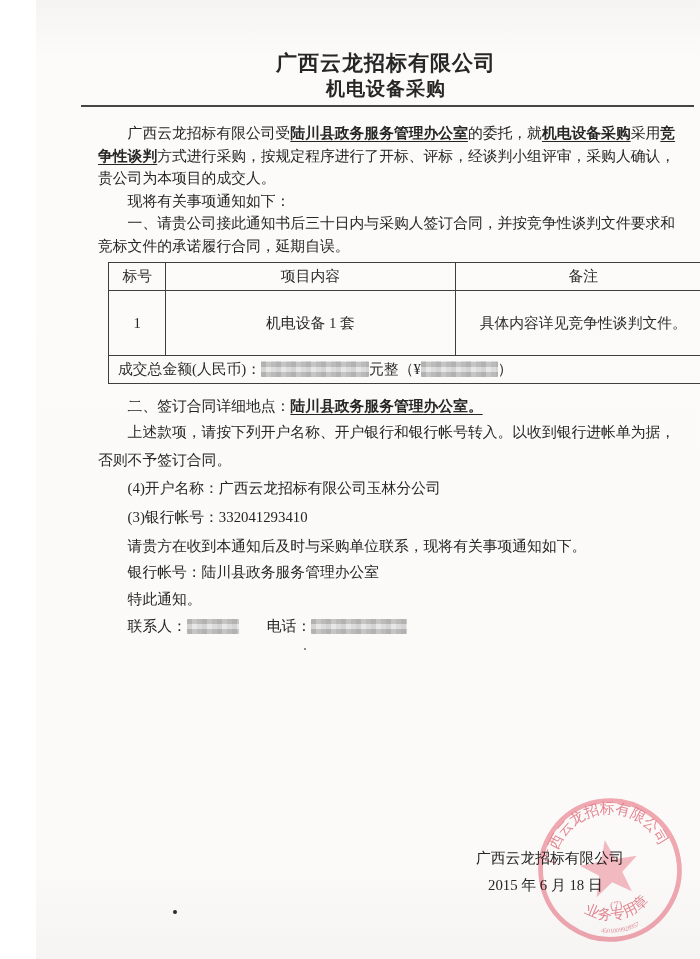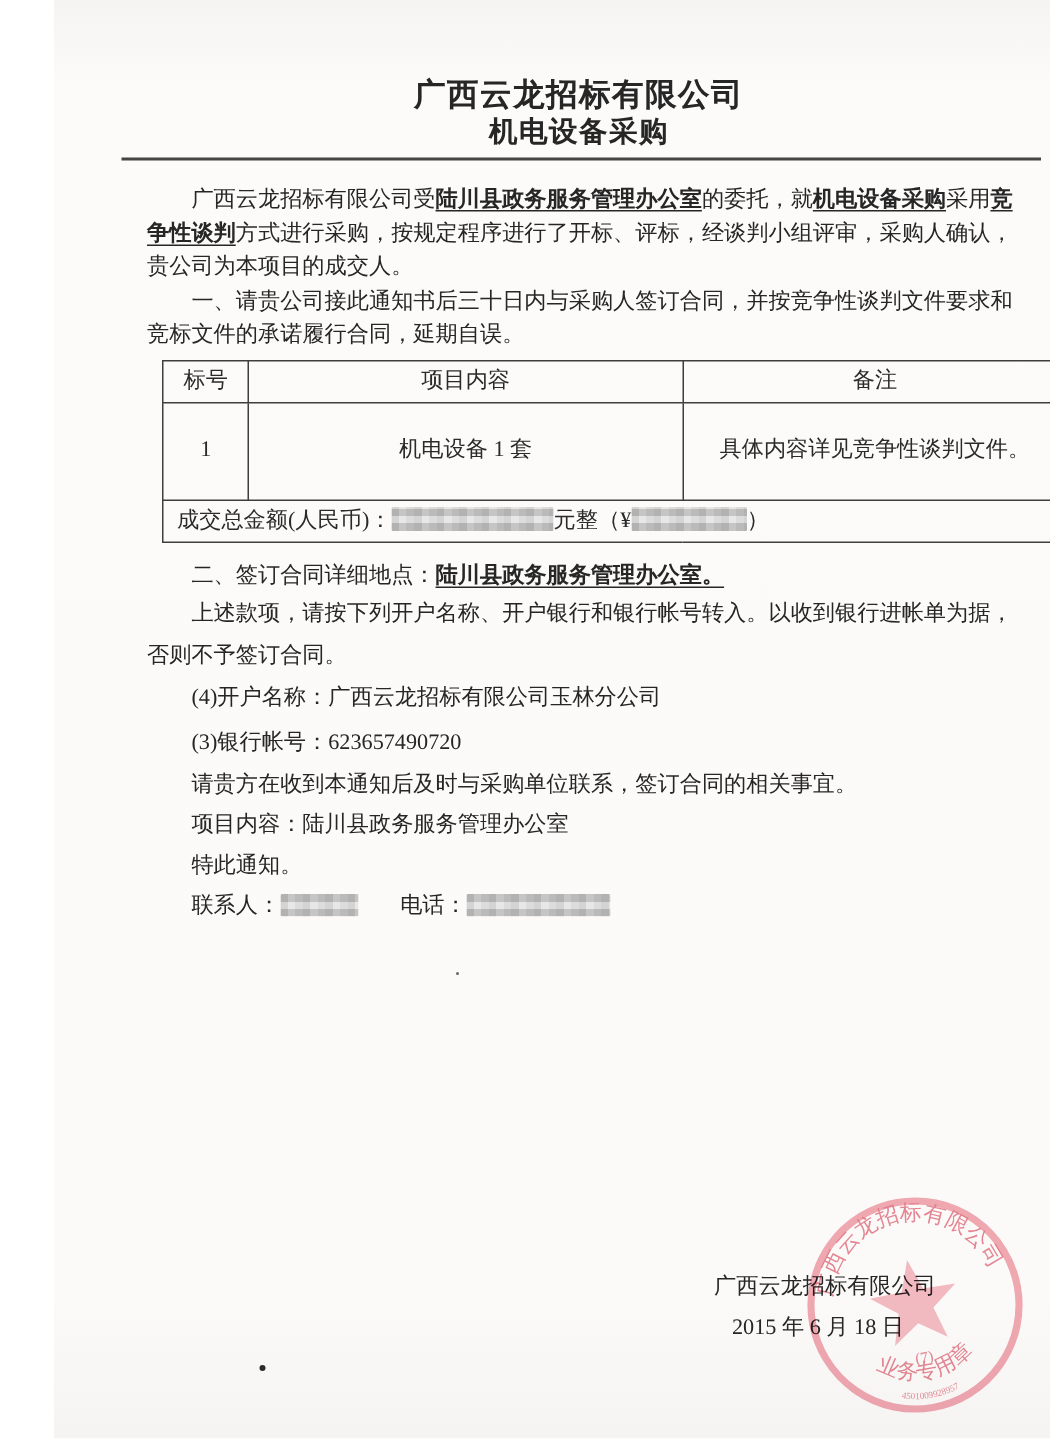--- a/index.html
+++ b/index.html
@@ -56,20 +56,21 @@
 <div class="paper">
 
   <div class="t1">广西云龙招标有限公司</div>
   <div class="t2">机电设备采购</div>
   <div class="rule"></div>
 
   <div class="content">
 
     <p class="indent"><span>广西云龙招标有限公司受</span><span class="bu">陆川县政务服务管理办公室</span><span>的委托，就</span><span class="bu">机电设备采购</span><span>采用</span><span class="bu">竞争性谈判</span><span>方式进行采购，按规定程序进行了开标、评标，经谈判小组评审，采购人确认，贵公司为本项目的成交人。</span></p>
 
+    <p class="indent">现将有关事项通知如下：</p>
 
     <p class="indent">一、请贵公司接此通知书后三十日内与采购人签订合同，并按竞争性谈判文件要求和竞标文件的承诺履行合同，延期自误。</p>
 
     <table class="notice">
       <tbody>
           <tr class="hrow">
         <td class="c1">标号</td>
         <td class="c2">项目内容</td>
         <td class="c3">备注</td>
       </tr>
@@ -85,24 +86,24 @@
       </tr>
     </tbody>
       </table>
 
     <p class="indent p-item2"><span>二、签订合同详细地点：</span><span class="bu">陆川县政务服务管理办公室。</span></p>
 
 
     <p class="indent p-pay">上述款项，请按下列开户名称、开户银行和银行帐号转入。以收到银行进帐单为据，否则不予签订合同。</p>
 
     <p class="indent p-acct">(4)开户名称：广西云龙招标有限公司玉林分公司</p>
-    <p class="indent p-acct">(3)银行帐号：623657490720</p>
+    <p class="indent p-acct">(3)银行帐号：332041293410</p>
 
-    <p class="indent p-note">请贵方在收到本通知后及时与采购单位联系，签订合同的相关事宜。</p>
-    <p class="indent p-purchaser">项目内容：陆川县政务服务管理办公室</p>
+    <p class="indent p-note">请贵方在收到本通知后及时与采购单位联系，现将有关事项通知如下。</p>
+    <p class="indent p-purchaser">银行帐号：陆川县政务服务管理办公室</p>
 
     <p class="indent p-close">特此通知。</p>
 
     <p class="indent p-contact"><span>联系人：</span><span class="px" style="width:52px;height:15px;"></span><span class="phone-gap">电话：</span><span class="px" style="width:96px;height:15px;"></span></p>
   </div>
 
   <div class="sigblock">
     <div>广西云龙招标有限公司</div>
     <div class="date">2015 年 6 月 18 日</div>
   </div>

